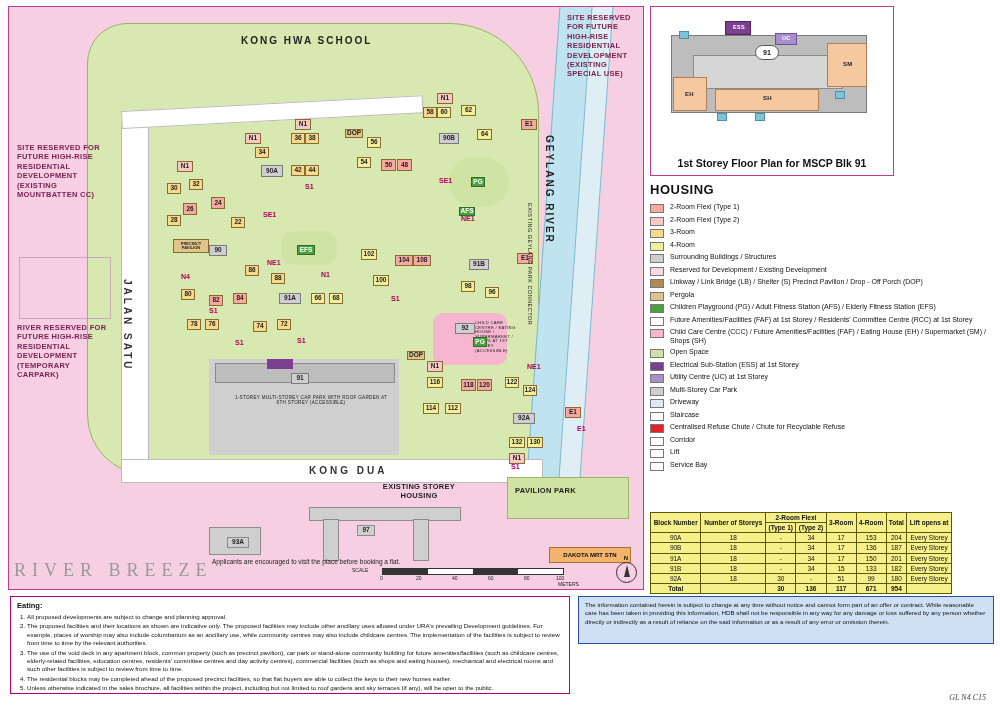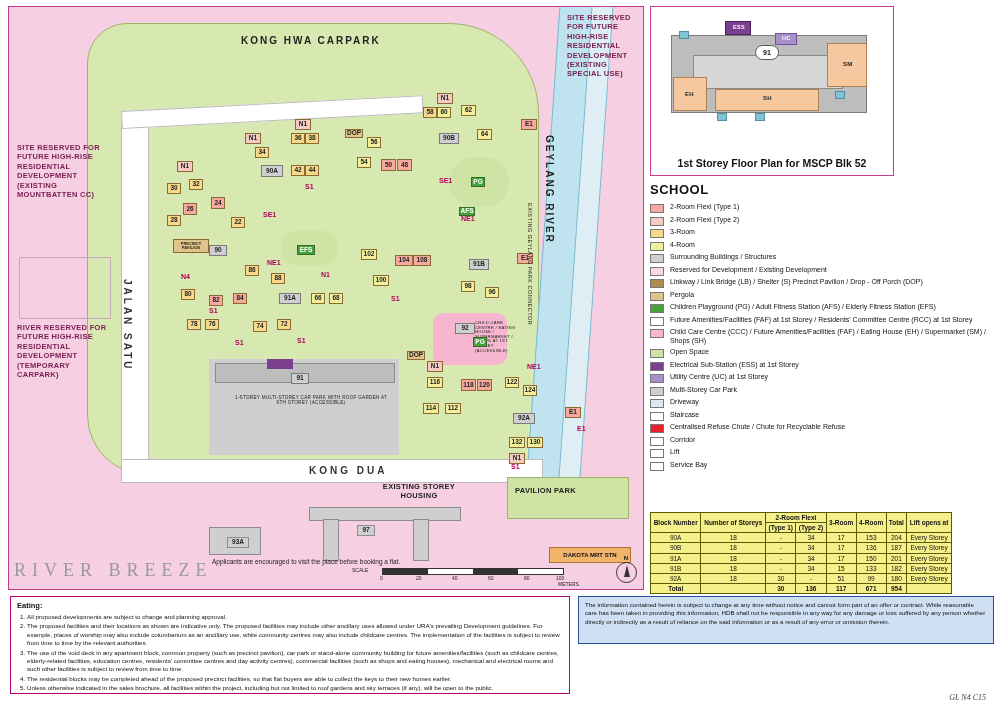--- a/index.html
+++ b/index.html
@@ -563,21 +563,21 @@
         <div class="s-lbl" style="left: 226px; top: 332px;">S1</div>
         <div class="s-lbl" style="left: 518px; top: 356px;">NE1</div>
         <div class="s-lbl" style="left: 568px; top: 418px;">E1</div>
         <div class="s-lbl" style="left: 502px; top: 456px;">S1</div>
       </div>
 
     <div class="mrt" style="left:540px;top:540px;width:80px;height:14px;">
       <span>DAKOTA MRT STN</span>
     </div>
 
-    <div class="lbl big" style="left:232px;top:28px;">KONG HWA CARPARK</div>
+    <div class="lbl big" style="left:232px;top:28px;">KONG HWA SCHOOL</div>
     <div class="lbl big" style="left:546px;top:128px;transform:rotate(90deg);transform-origin:0 0;white-space:nowrap;">GEYLANG RIVER</div>
     <div class="lbl" style="left:524px;top:196px;transform:rotate(90deg);transform-origin:0 0;white-space:nowrap;font-size:5.5px;letter-spacing:.5px;">EXISTING GEYLANG PARK CONNECTOR</div>
     <div class="lbl road-name" style="left:124px;top:272px;transform:rotate(90deg);transform-origin:0 0;white-space:nowrap;">JALAN SATU</div>
     <div class="lbl road-name" style="left:300px;top:458px;">KONG DUA</div>
     <div class="lbl" style="left:506px;top:480px;font-size:7.5px;font-weight:bold;">PAVILION PARK</div>
     <div class="lbl" style="left:372px;top:476px;width:76px;font-size:7.5px;font-weight:bold;text-align:center;">EXISTING STOREY HOUSING</div>
 
     <div class="lbl pinknote" style="left:558px;top:6px;width:66px;">SITE RESERVED FOR FUTURE HIGH-RISE RESIDENTIAL DEVELOPMENT (EXISTING SPECIAL USE)</div>
     <div class="lbl pinknote" style="left:8px;top:136px;width:88px;">SITE RESERVED FOR FUTURE HIGH-RISE RESIDENTIAL DEVELOPMENT (EXISTING MOUNTBATTEN CC)</div>
     <div class="lbl pinknote" style="left:8px;top:316px;width:90px;">RIVER RESERVED FOR FUTURE HIGH-RISE RESIDENTIAL DEVELOPMENT (TEMPORARY CARPARK)</div>
@@ -620,25 +620,25 @@
 
       <div class="lbl" style="left:74px;top:9px;font-size:5.5px;color:#fff;font-weight:bold;">ESS</div>
       <div class="lbl" style="left:123px;top:20px;font-size:5.5px;color:#fff;font-weight:bold;">UC</div>
       <div class="circlebadge" style="left:96px;top:30px;width:22px;height:13px;">
         <span>91</span>
       </div>
       <div class="lbl" style="left:184px;top:46px;font-size:6px;font-weight:bold;">SM</div>
       <div class="lbl" style="left:104px;top:80px;font-size:6px;font-weight:bold;">SH</div>
       <div class="lbl" style="left:26px;top:76px;font-size:6px;font-weight:bold;">EH</div>
     </div>
-    <div class="kp-title">1st Storey Floor Plan for MSCP Blk 52</div>
+    <div class="kp-title">1st Storey Floor Plan for MSCP Blk 91</div>
   </div>
 
   <div class="legend">
-    <h2>SCHOOL</h2>
+    <h2>HOUSING</h2>
     <div id="legend-rows">
         <div class="leg-row">
           <span class="sw" style="background: rgb(247, 169, 160);"></span>
           <span class="leg-txt">2-Room Flexi (Type 1)</span>
         </div>
         <div class="leg-row">
           <span class="sw" style="background: rgb(246, 201, 194);"></span>
           <span class="leg-txt">2-Room Flexi (Type 2)</span>
         </div>
         <div class="leg-row">

